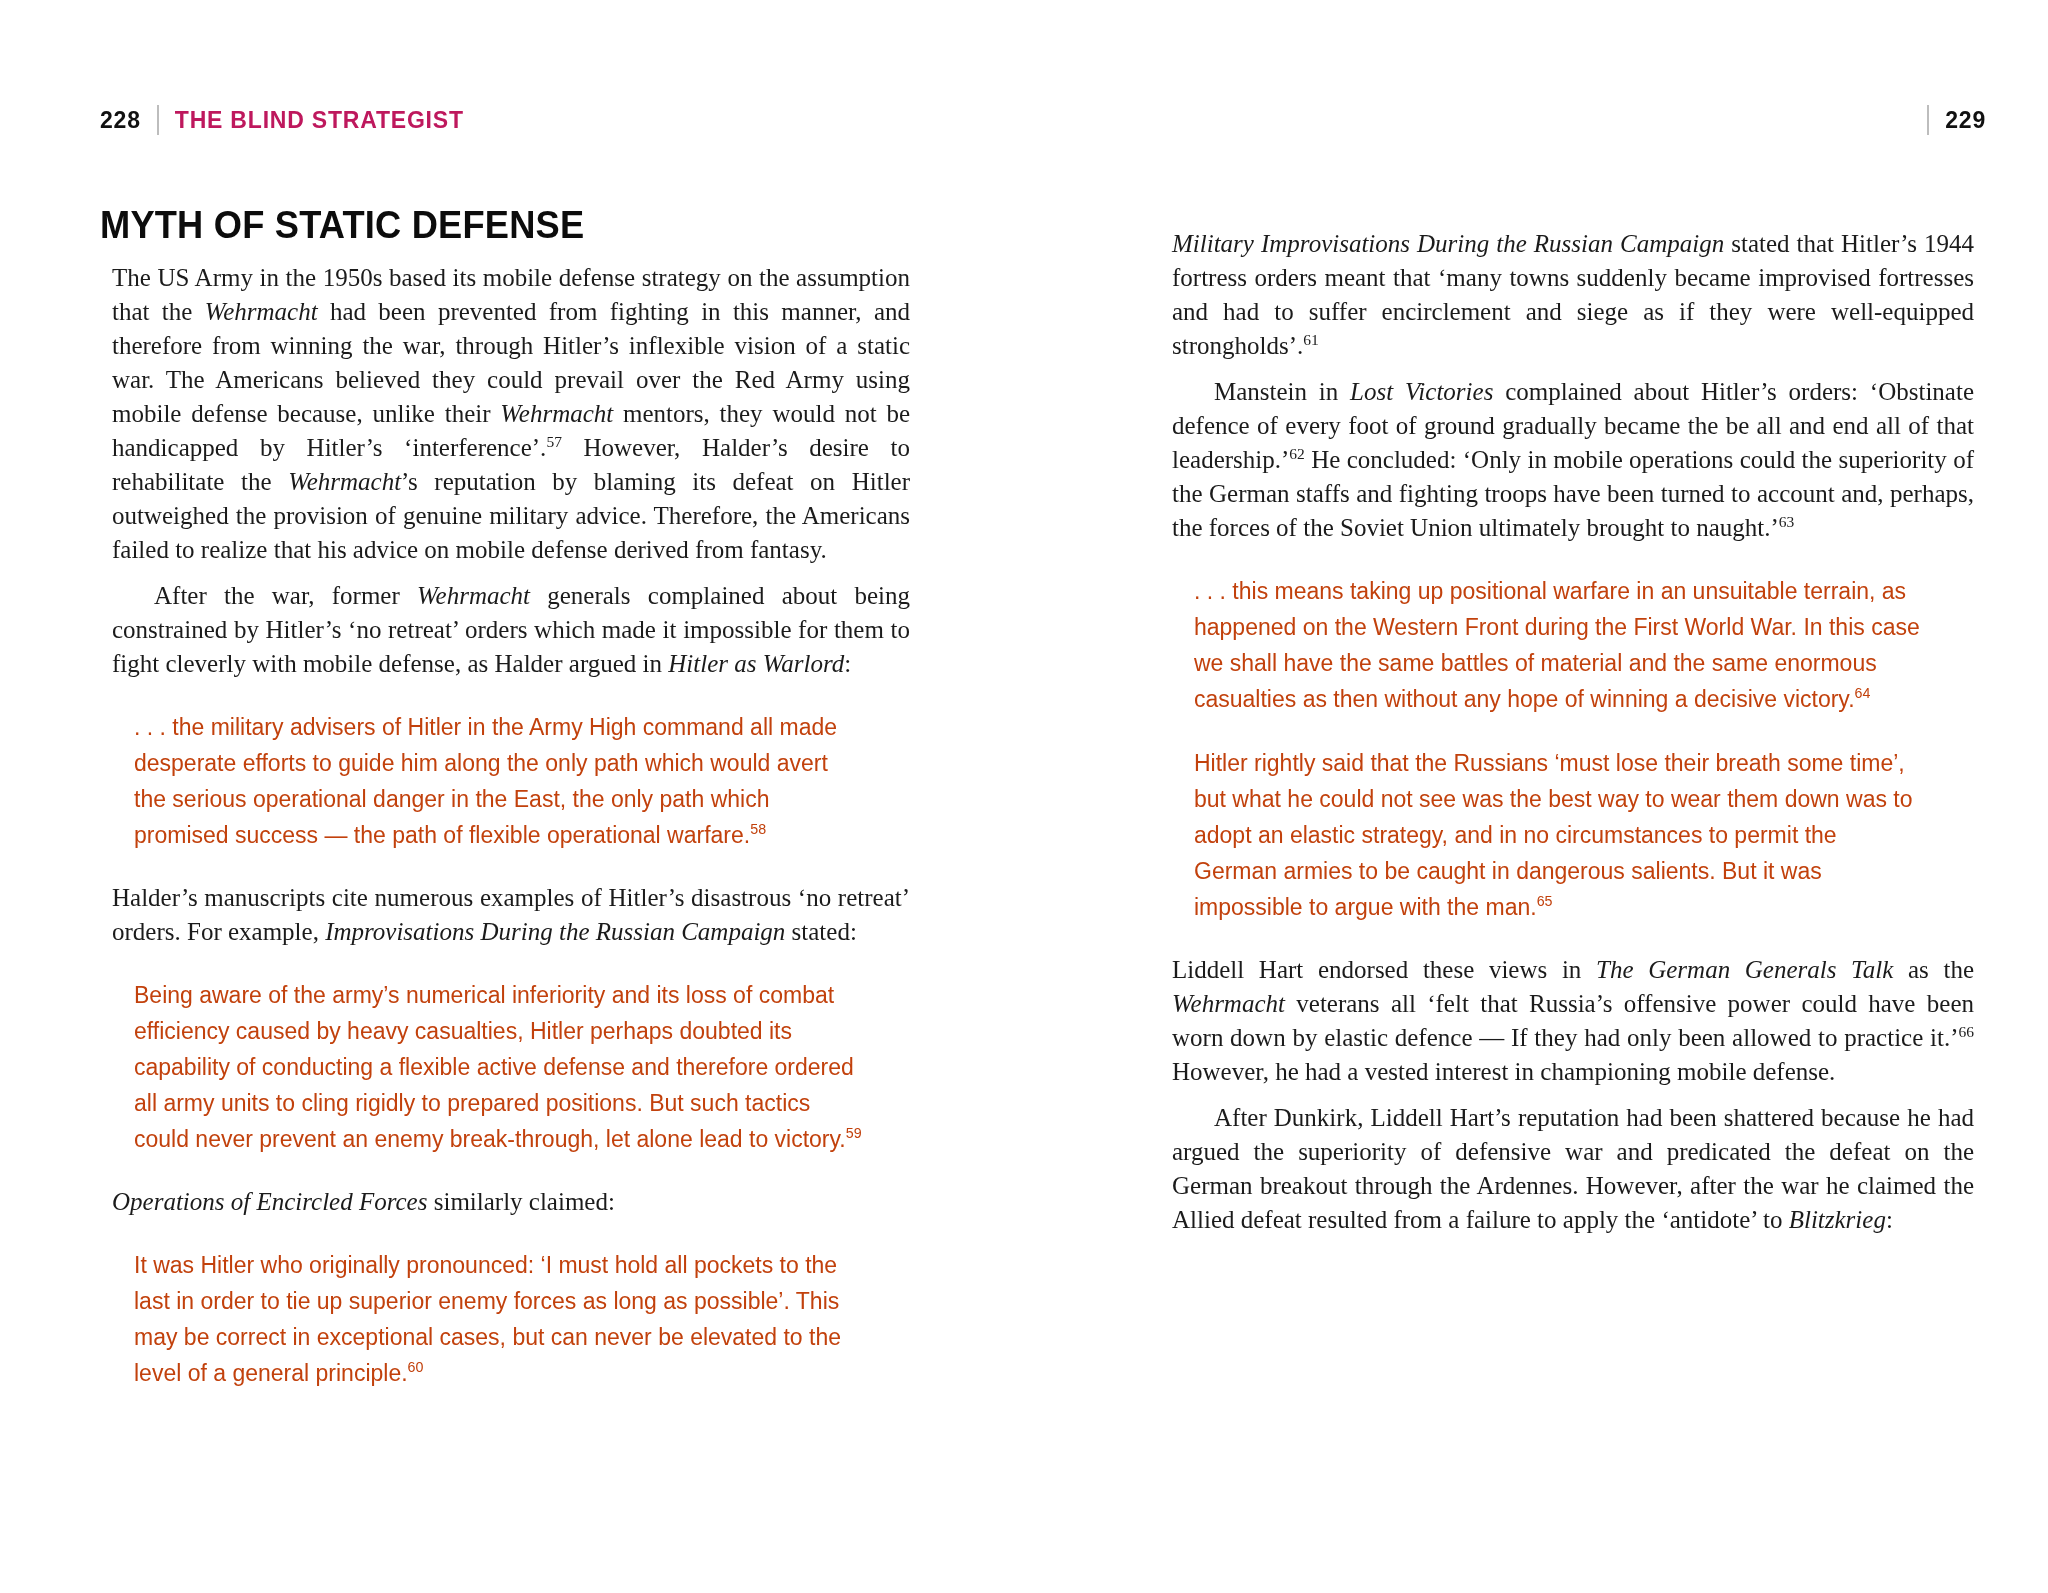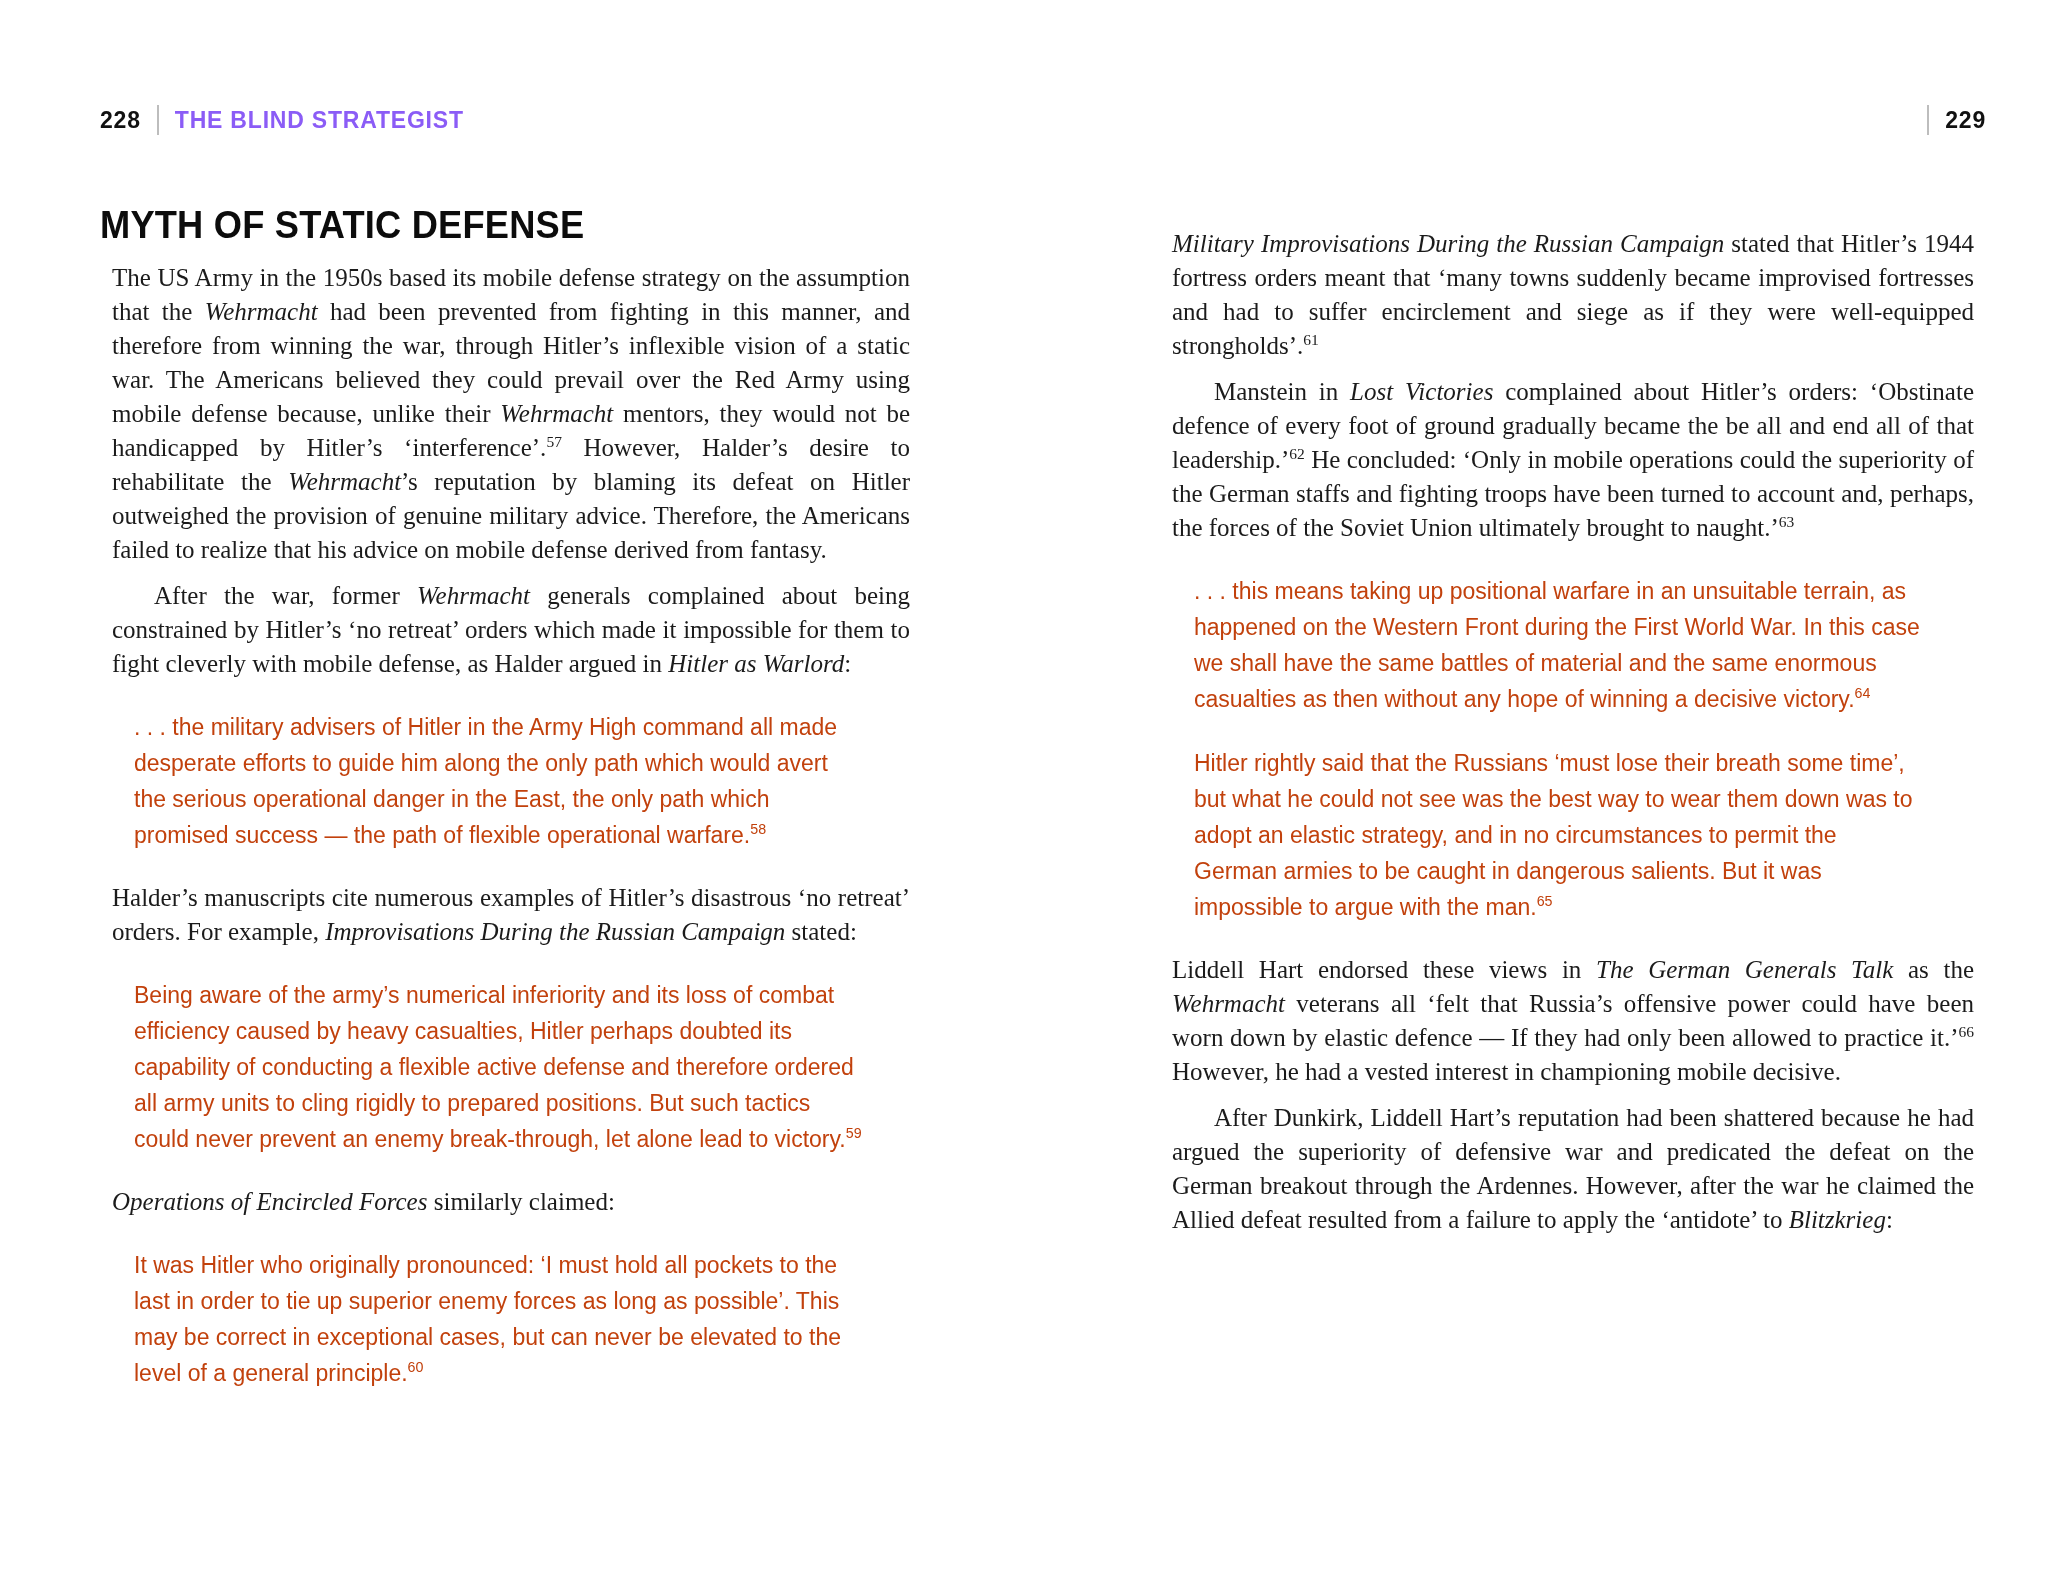--- a/index.html
+++ b/index.html
@@ -21,21 +21,21 @@
     gap: 16px;
     font-family: "Liberation Sans", sans-serif;
     font-weight: 700;
     font-size: 23px;
     letter-spacing: 0.8px;
     white-space: nowrap;
   }
   .page.right .runhead { justify-content: flex-end; }
   .runhead .pageno { color: #111111; }
   .runhead .divider { width: 2px; height: 30px; background: #bdbdbd; }
-  .page.left  .runhead .title { color: #8b5cf6; }
+  .page.left  .runhead .title { color: #be185d; }
   .page.right .runhead .title { color: #141414; }
 
   .section-heading {
     margin-top: 68px;
     font-family: "Liberation Sans", sans-serif;
     font-weight: 700;
     font-size: 39px;
     letter-spacing: 0.2px;
     color: #0c0c0c;
     transform: scaleX(0.93);
@@ -96,18 +96,18 @@
   <div class="page right">
     <div class="runhead">
       <span class="divider"></span>
       <span class="pageno">229</span>
     </div>
     <div class="body">
         <p class="paragraph"><i>Military Improvisations During the Russian Campaign</i><span> stated that Hitler’s 1944 fortress orders meant that ‘many towns suddenly became improvised fortresses and had to suffer encirclement and siege as if they were well-equipped strongholds’.</span><sup>61</sup></p>
         <p class="paragraph indent"><span>Manstein in </span><i>Lost Victories</i><span> complained about Hitler’s orders: ‘Obstinate defence of every foot of ground gradually became the be all and end all of that leadership.’</span><sup>62</sup><span> He concluded: ‘Only in mobile operations could the superiority of the German staffs and fighting troops have been turned to account and, perhaps, the forces of the Soviet Union ultimately brought to naught.’</span><sup>63</sup></p>
         <p class="quote"><span>. . . this means taking up positional warfare in an unsuitable terrain, as happened on the Western Front during the First World War. In this case we shall have the same battles of material and the same enormous casualties as then without any hope of winning a decisive victory.</span><sup>64</sup></p>
         <p class="quote"><span>Hitler rightly said that the Russians ‘must lose their breath some time’, but what he could not see was the best way to wear them down was to adopt an elastic strategy, and in no circumstances to permit the German armies to be caught in dangerous salients. But it was impossible to argue with the man.</span><sup>65</sup></p>
-        <p class="paragraph"><span>Liddell Hart endorsed these views in </span><i>The German Generals Talk</i><span> as the </span><i>Wehrmacht</i><span> veterans all ‘felt that Russia’s offensive power could have been worn down by elastic defence — If they had only been allowed to practice it.’</span><sup>66</sup><span> However, he had a vested interest in championing mobile decisive.</span></p>
+        <p class="paragraph"><span>Liddell Hart endorsed these views in </span><i>The German Generals Talk</i><span> as the </span><i>Wehrmacht</i><span> veterans all ‘felt that Russia’s offensive power could have been worn down by elastic defence — If they had only been allowed to practice it.’</span><sup>66</sup><span> However, he had a vested interest in championing mobile defense.</span></p>
         <p class="paragraph indent"><span>After Dunkirk, Liddell Hart’s reputation had been shattered because he had argued the superiority of defensive war and predicated the defeat on the German breakout through the Ardennes. However, after the war he claimed the Allied defeat resulted from a failure to apply the ‘antidote’ to </span><i>Blitzkrieg</i><span>:</span></p>
       </div>
   </div>
 
 </div>
 
 </body></html>

